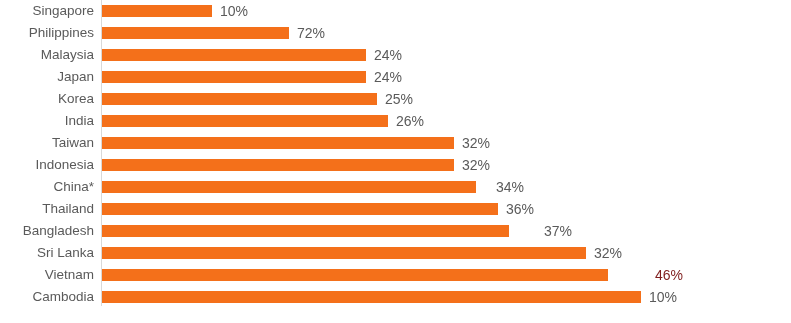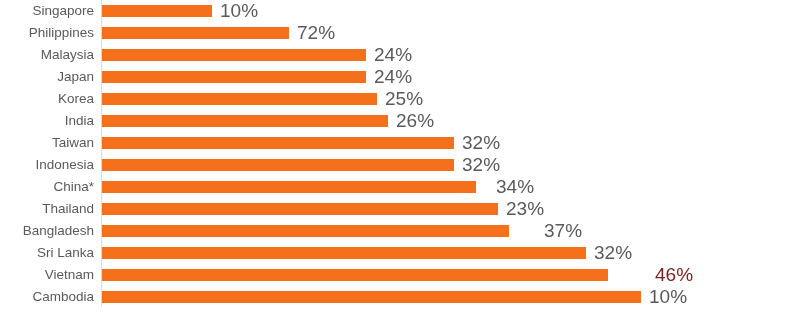--- a/index.html
+++ b/index.html
@@ -67,21 +67,21 @@
     left: 0;
     top: 5px;
     height: 12px;
     background: #f4701a;
   }
   .val-label {
     position: absolute;
     top: 0;
     height: 22px;
     line-height: 22px;
-    font-size: 19px;
+    font-size: 14px;
     color: #5a5a5a;
     white-space: nowrap;
   }
 </style>
 </head>
 <body>
 
 <div id="chart-root">
   <div class="plot-area">
     <div class="axis-line"></div>
@@ -146,21 +146,21 @@
           <div class="cat-label">China*</div>
           <div class="bar-wrap">
             <div class="bar" style="width: 374px; background: rgb(244, 112, 26);"></div>
             <div class="val-label" style="left: 394px; color: rgb(90, 90, 90);">34%</div>
           </div>
         </div>
         <div class="bar-row">
           <div class="cat-label">Thailand</div>
           <div class="bar-wrap">
             <div class="bar" style="width: 396px; background: rgb(244, 112, 26);"></div>
-            <div class="val-label" style="left: 404px; color: rgb(90, 90, 90);">23%</div>
+            <div class="val-label" style="left: 404px; color: rgb(90, 90, 90);">36%</div>
           </div>
         </div>
         <div class="bar-row">
           <div class="cat-label">Bangladesh</div>
           <div class="bar-wrap">
             <div class="bar" style="width: 407px; background: rgb(244, 112, 26);"></div>
             <div class="val-label" style="left: 415px; color: rgb(90, 90, 90); margin-left: 27px;">37%</div>
           </div>
         </div>
         <div class="bar-row">

